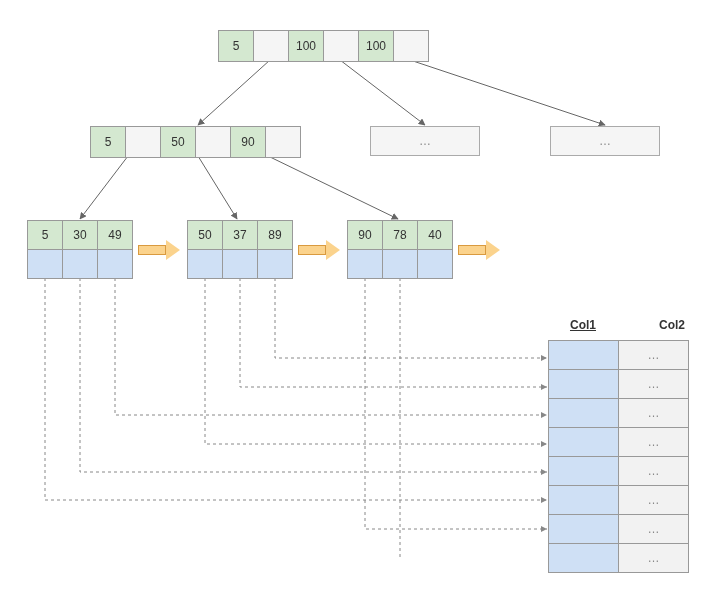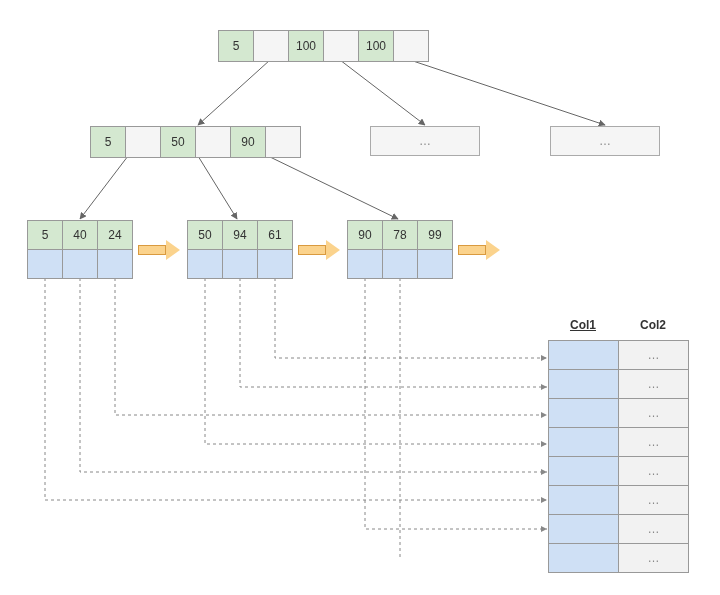--- a/index.html
+++ b/index.html
@@ -150,48 +150,48 @@
   <div class="cell key">90</div>
   <div class="cell ptr"></div>
 </div>
 
 <div class="ellipsis-box" style="left:370px; top:126px; width:110px; height:30px;">…</div>
 <div class="ellipsis-box" style="left:550px; top:126px; width:110px; height:30px;">…</div>
 
 <div class="leaf" style="left:27px; top:220px;">
   <div class="leaf-row">
     <div class="leaf-cell key">5</div>
-    <div class="leaf-cell key">40</div>
-    <div class="leaf-cell key">24</div>
+    <div class="leaf-cell key">30</div>
+    <div class="leaf-cell key">49</div>
   </div>
   <div class="leaf-row">
     <div class="leaf-cell data"></div>
     <div class="leaf-cell data"></div>
     <div class="leaf-cell data"></div>
   </div>
 </div>
 
 <div class="leaf" style="left:187px; top:220px;">
   <div class="leaf-row">
     <div class="leaf-cell key">50</div>
-    <div class="leaf-cell key">94</div>
-    <div class="leaf-cell key">61</div>
+    <div class="leaf-cell key">37</div>
+    <div class="leaf-cell key">89</div>
   </div>
   <div class="leaf-row">
     <div class="leaf-cell data"></div>
     <div class="leaf-cell data"></div>
     <div class="leaf-cell data"></div>
   </div>
 </div>
 
 <div class="leaf" style="left:347px; top:220px;">
   <div class="leaf-row">
     <div class="leaf-cell key">90</div>
     <div class="leaf-cell key">78</div>
-    <div class="leaf-cell key">99</div>
+    <div class="leaf-cell key">40</div>
   </div>
   <div class="leaf-row">
     <div class="leaf-cell data"></div>
     <div class="leaf-cell data"></div>
     <div class="leaf-cell data"></div>
   </div>
 </div>
 
 <div class="arrow-right" style="left:138px; top:240px;">
   <div class="shaft"></div>
@@ -200,21 +200,21 @@
 <div class="arrow-right" style="left:298px; top:240px;">
   <div class="shaft"></div>
     <div class="head"></div>
 </div>
 <div class="arrow-right" style="left:458px; top:240px;">
   <div class="shaft"></div>
     <div class="head"></div>
 </div>
 
 <div class="table-hdr" style="left:548px; top:318px;text-decoration:underline;">Col1</div>
-<div class="table-hdr" style="left:618px; top:318px;">Col2</div>
+<div class="table-hdr" style="left:637px; top:318px;">Col2</div>
 
 <div class="data-table" style="left:548px; top:340px;">
   <div class="dt-row">
     <div class="dt-cell c1"></div>
     <div class="dt-cell c2">…</div>
   </div>
   <div class="dt-row">
     <div class="dt-cell c1"></div>
     <div class="dt-cell c2">…</div>
   </div>

